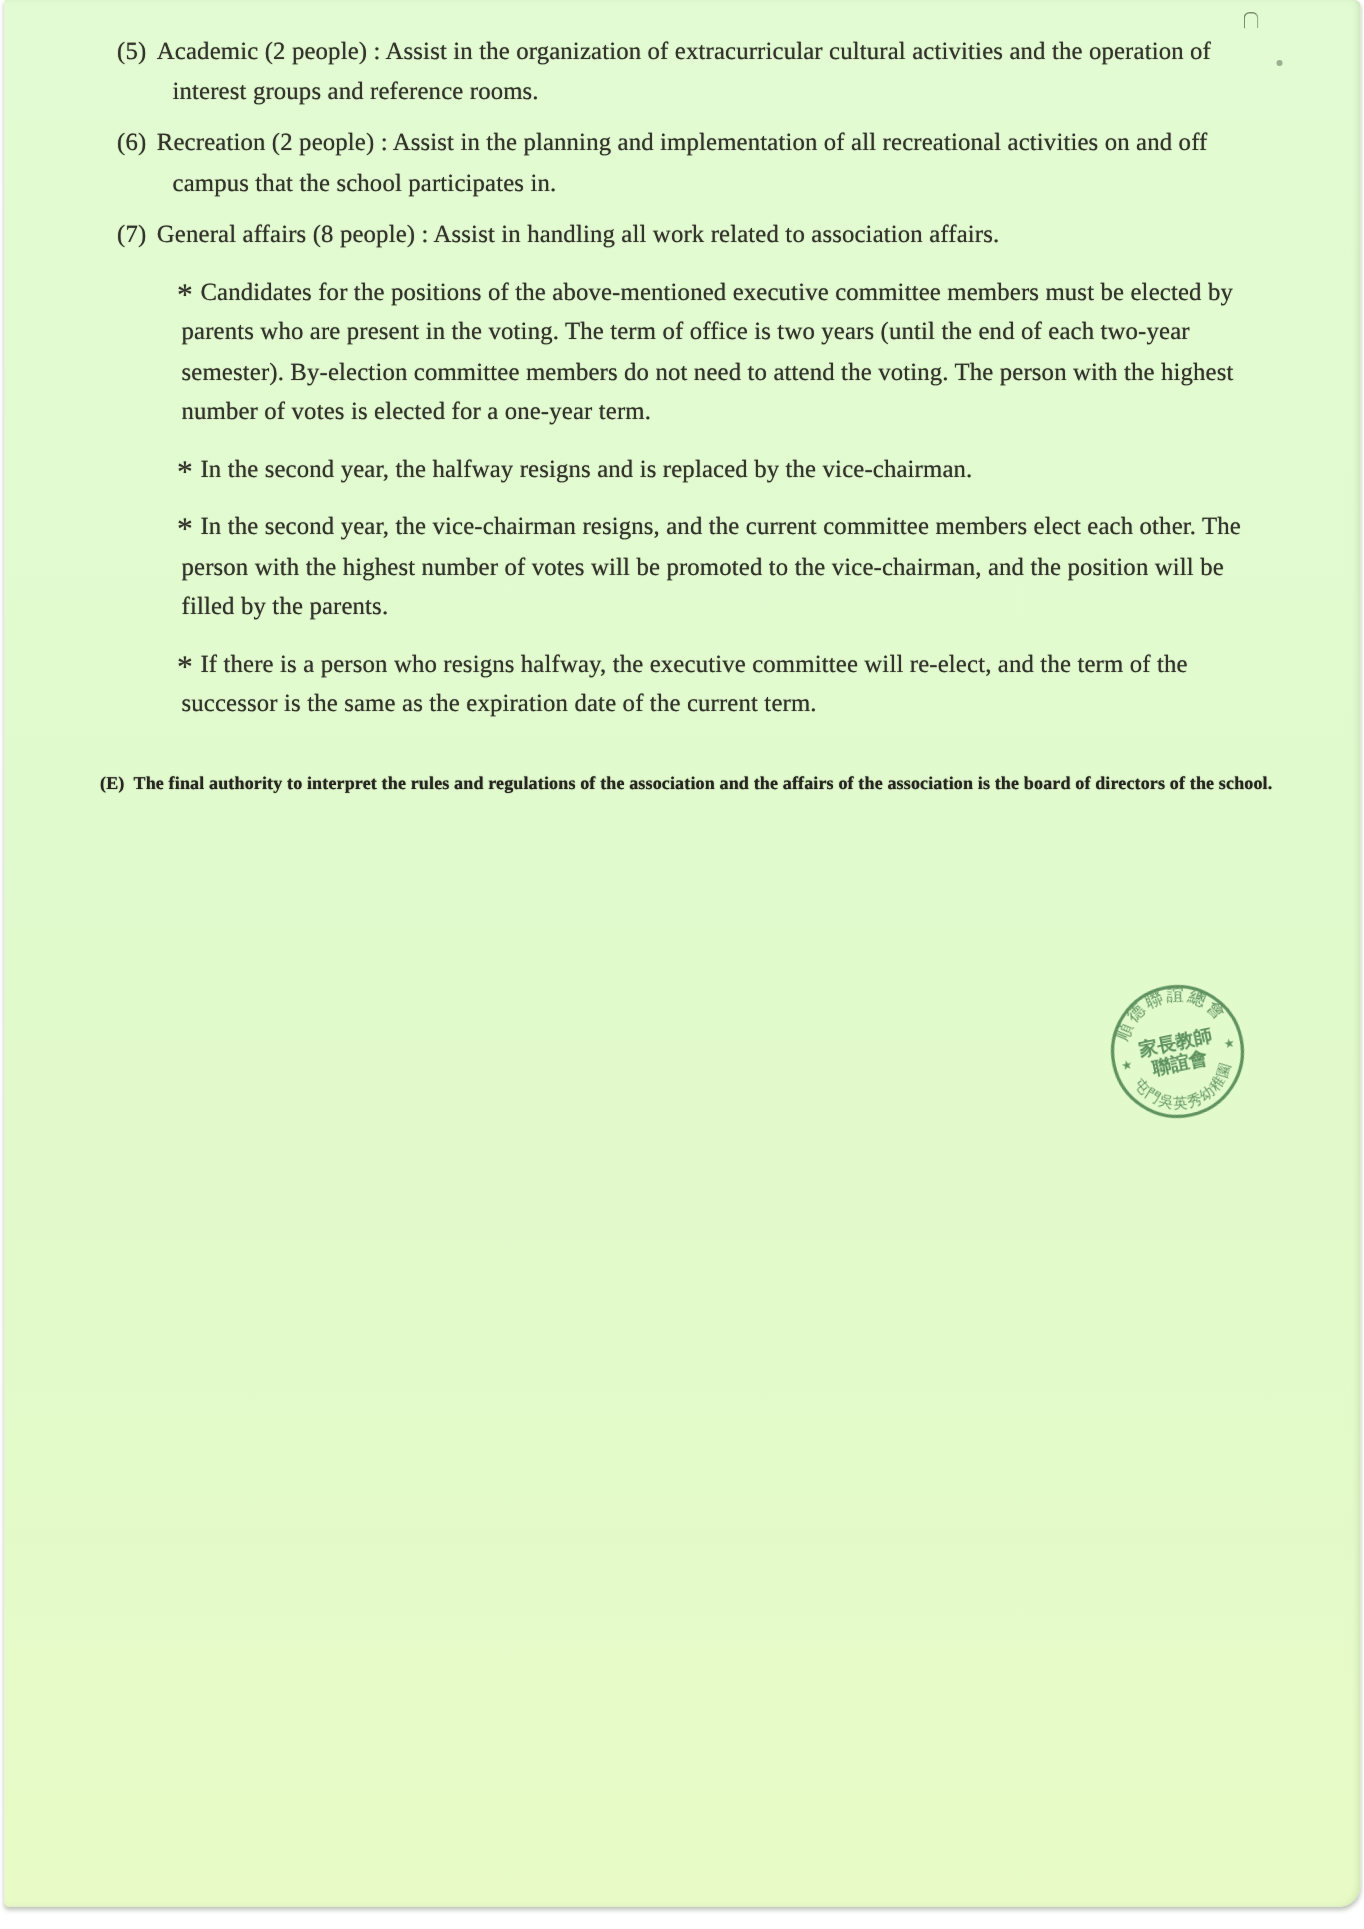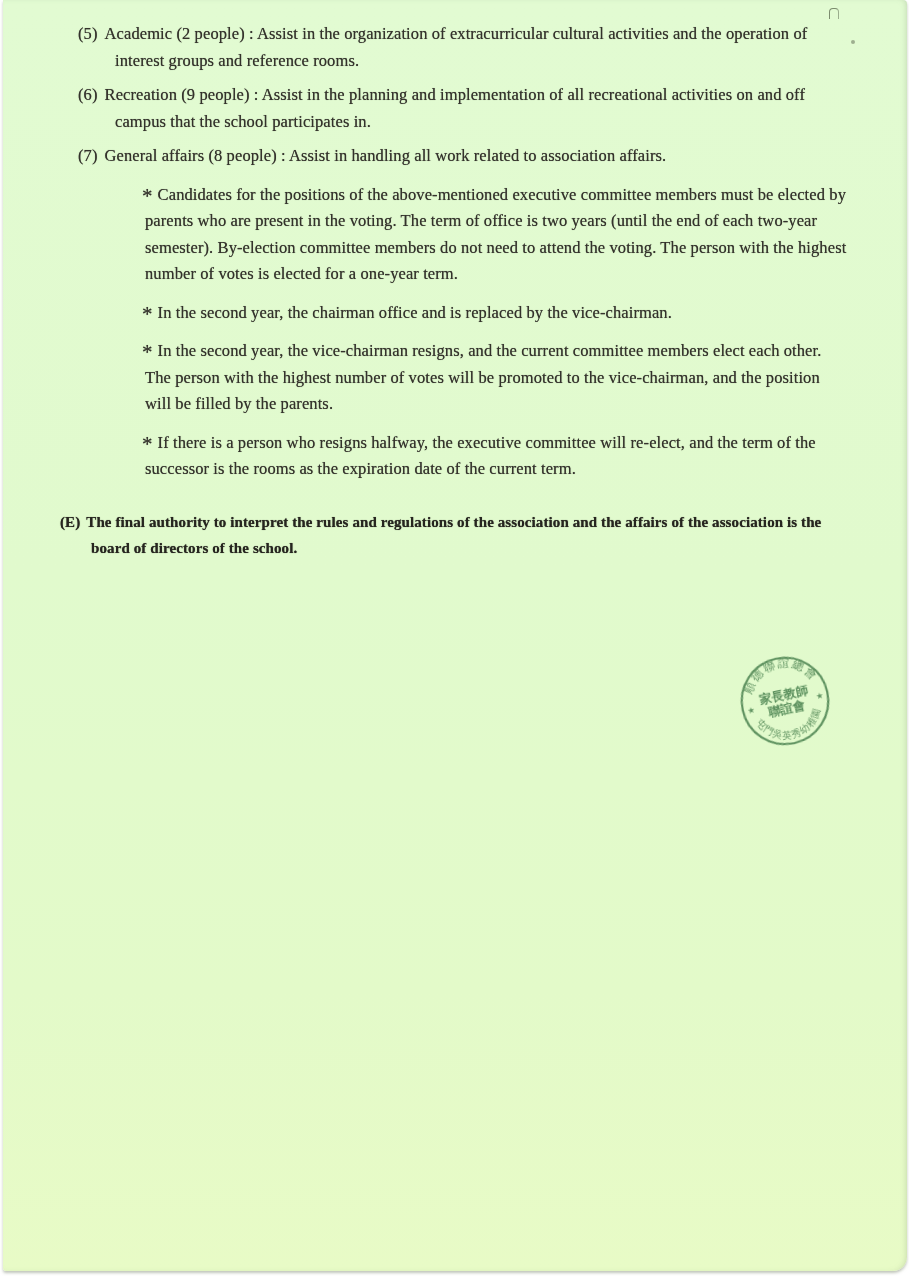--- a/index.html
+++ b/index.html
@@ -18,32 +18,33 @@
   }
   .content{position:absolute;left:0;top:21px;width:100%;}
   p{margin:0;}
   .li, .note, .final{
     font-size:16.5px;line-height:26.5px;
     text-shadow:0 0 .7px rgba(52,51,44,.75);
     letter-spacing:.1px;
   }
   .li{margin:0 52px 8px 112px;text-indent:-37px;}
   .li .marker{margin-right:7px;}
-  .notes{margin-top:12px;margin-left:24px;}
+  .notes{margin-top:12px;}
   .note{margin:0 60px 12px 118px;text-indent:-3px;}
   .note .marker{
     display:inline-block;text-indent:0;
     font-size:21px;line-height:10px;
     transform:translateY(3px);
     margin-right:5px;
   }
   .final{
     margin:26px 52px 0 88px;text-indent:-31px;
-    font-weight:bold;font-size:15px;color:#26251f;
+    font-weight:bold;font-size:12px;color:#26251f;
     text-shadow:0 0 .8px rgba(38,37,31,.8);
+    text-align:center;
   }
   .final .marker{margin-right:6px;}
 
   
   .stamp{
     position:absolute;left:736px;top:655px;width:92px;height:92px;
     transform:rotate(-12deg);
     opacity:.82;filter:blur(.4px);
   }
   .stamp svg{width:100%;height:100%;}
@@ -66,29 +67,29 @@
   }
 </style>
 </head>
 <body>
 
 <div class="paper">
   <div class="content">
 
     <section>
       <p class="li"><span class="marker">(5)</span><span>Academic (2 people) : Assist in the organization of extracurricular cultural activities and the operation of interest groups and reference rooms.</span></p>
-      <p class="li"><span class="marker">(6)</span><span>Recreation (9 people) : Assist in the planning and implementation of all recreational activities on and off campus that the school participates in.</span></p>
+      <p class="li"><span class="marker">(6)</span><span>Recreation (2 people) : Assist in the planning and implementation of all recreational activities on and off campus that the school participates in.</span></p>
       <p class="li"><span class="marker">(7)</span><span>General affairs (8 people) : Assist in handling all work related to association affairs.</span></p>
     </section>
 
     <section class="notes">
       <p class="note"><span class="marker">*</span><span>Candidates for the positions of the above-mentioned executive committee members must be elected by parents who are present in the voting. The term of office is two years (until the end of each two-year semester). By-election committee members do not need to attend the voting. The person with the highest number of votes is elected for a one-year term.</span></p>
-      <p class="note"><span class="marker">*</span><span>In the second year, the chairman office and is replaced by the vice-chairman.</span></p>
+      <p class="note"><span class="marker">*</span><span>In the second year, the halfway resigns and is replaced by the vice-chairman.</span></p>
       <p class="note"><span class="marker">*</span><span>In the second year, the vice-chairman resigns, and the current committee members elect each other. The person with the highest number of votes will be promoted to the vice-chairman, and the position will be filled by the parents.</span></p>
-      <p class="note"><span class="marker">*</span><span>If there is a person who resigns halfway, the executive committee will re-elect, and the term of the successor is the rooms as the expiration date of the current term.</span></p>
+      <p class="note"><span class="marker">*</span><span>If there is a person who resigns halfway, the executive committee will re-elect, and the term of the successor is the same as the expiration date of the current term.</span></p>
     </section>
 
     <p class="final"><span class="marker">(E)</span><span>The final authority to interpret the rules and regulations of the association and the affairs of the association is the board of directors of the school.</span></p>
 
   </div>
 
   <div class="stamp">
     <svg viewBox="0 0 100 100">
       <defs>
         <path id="arcTop" d="M 13,50 A 37,37 0 0 1 87,50"></path>

